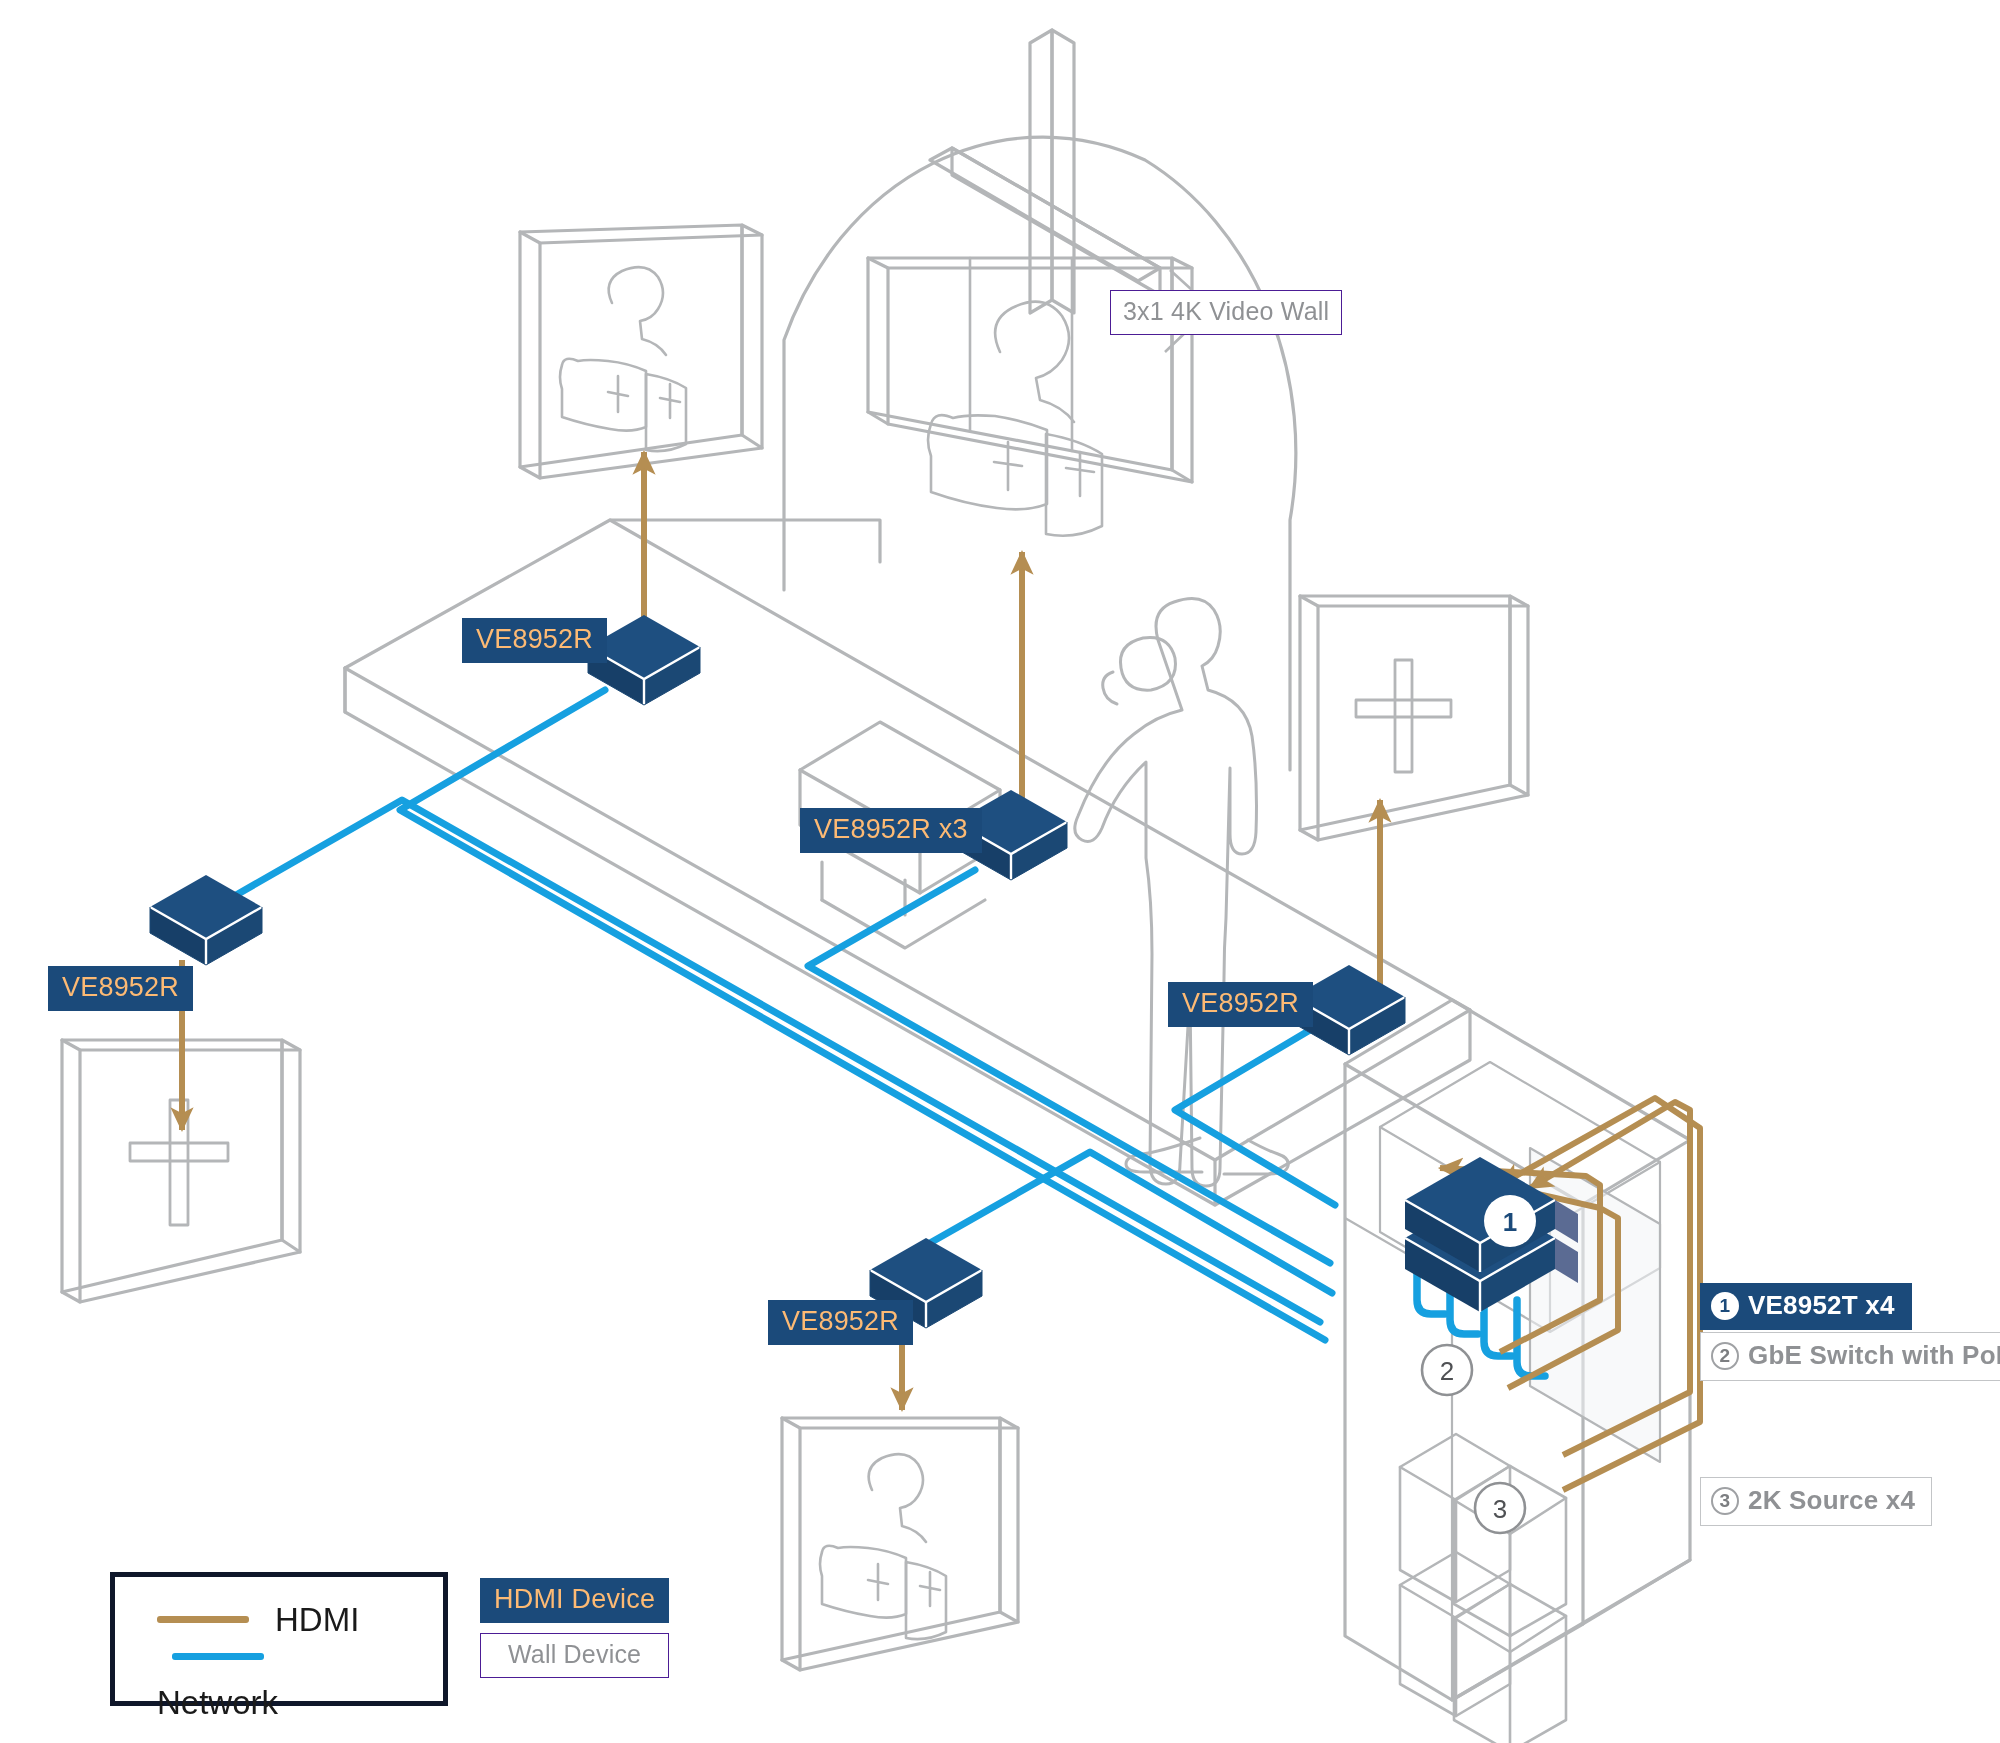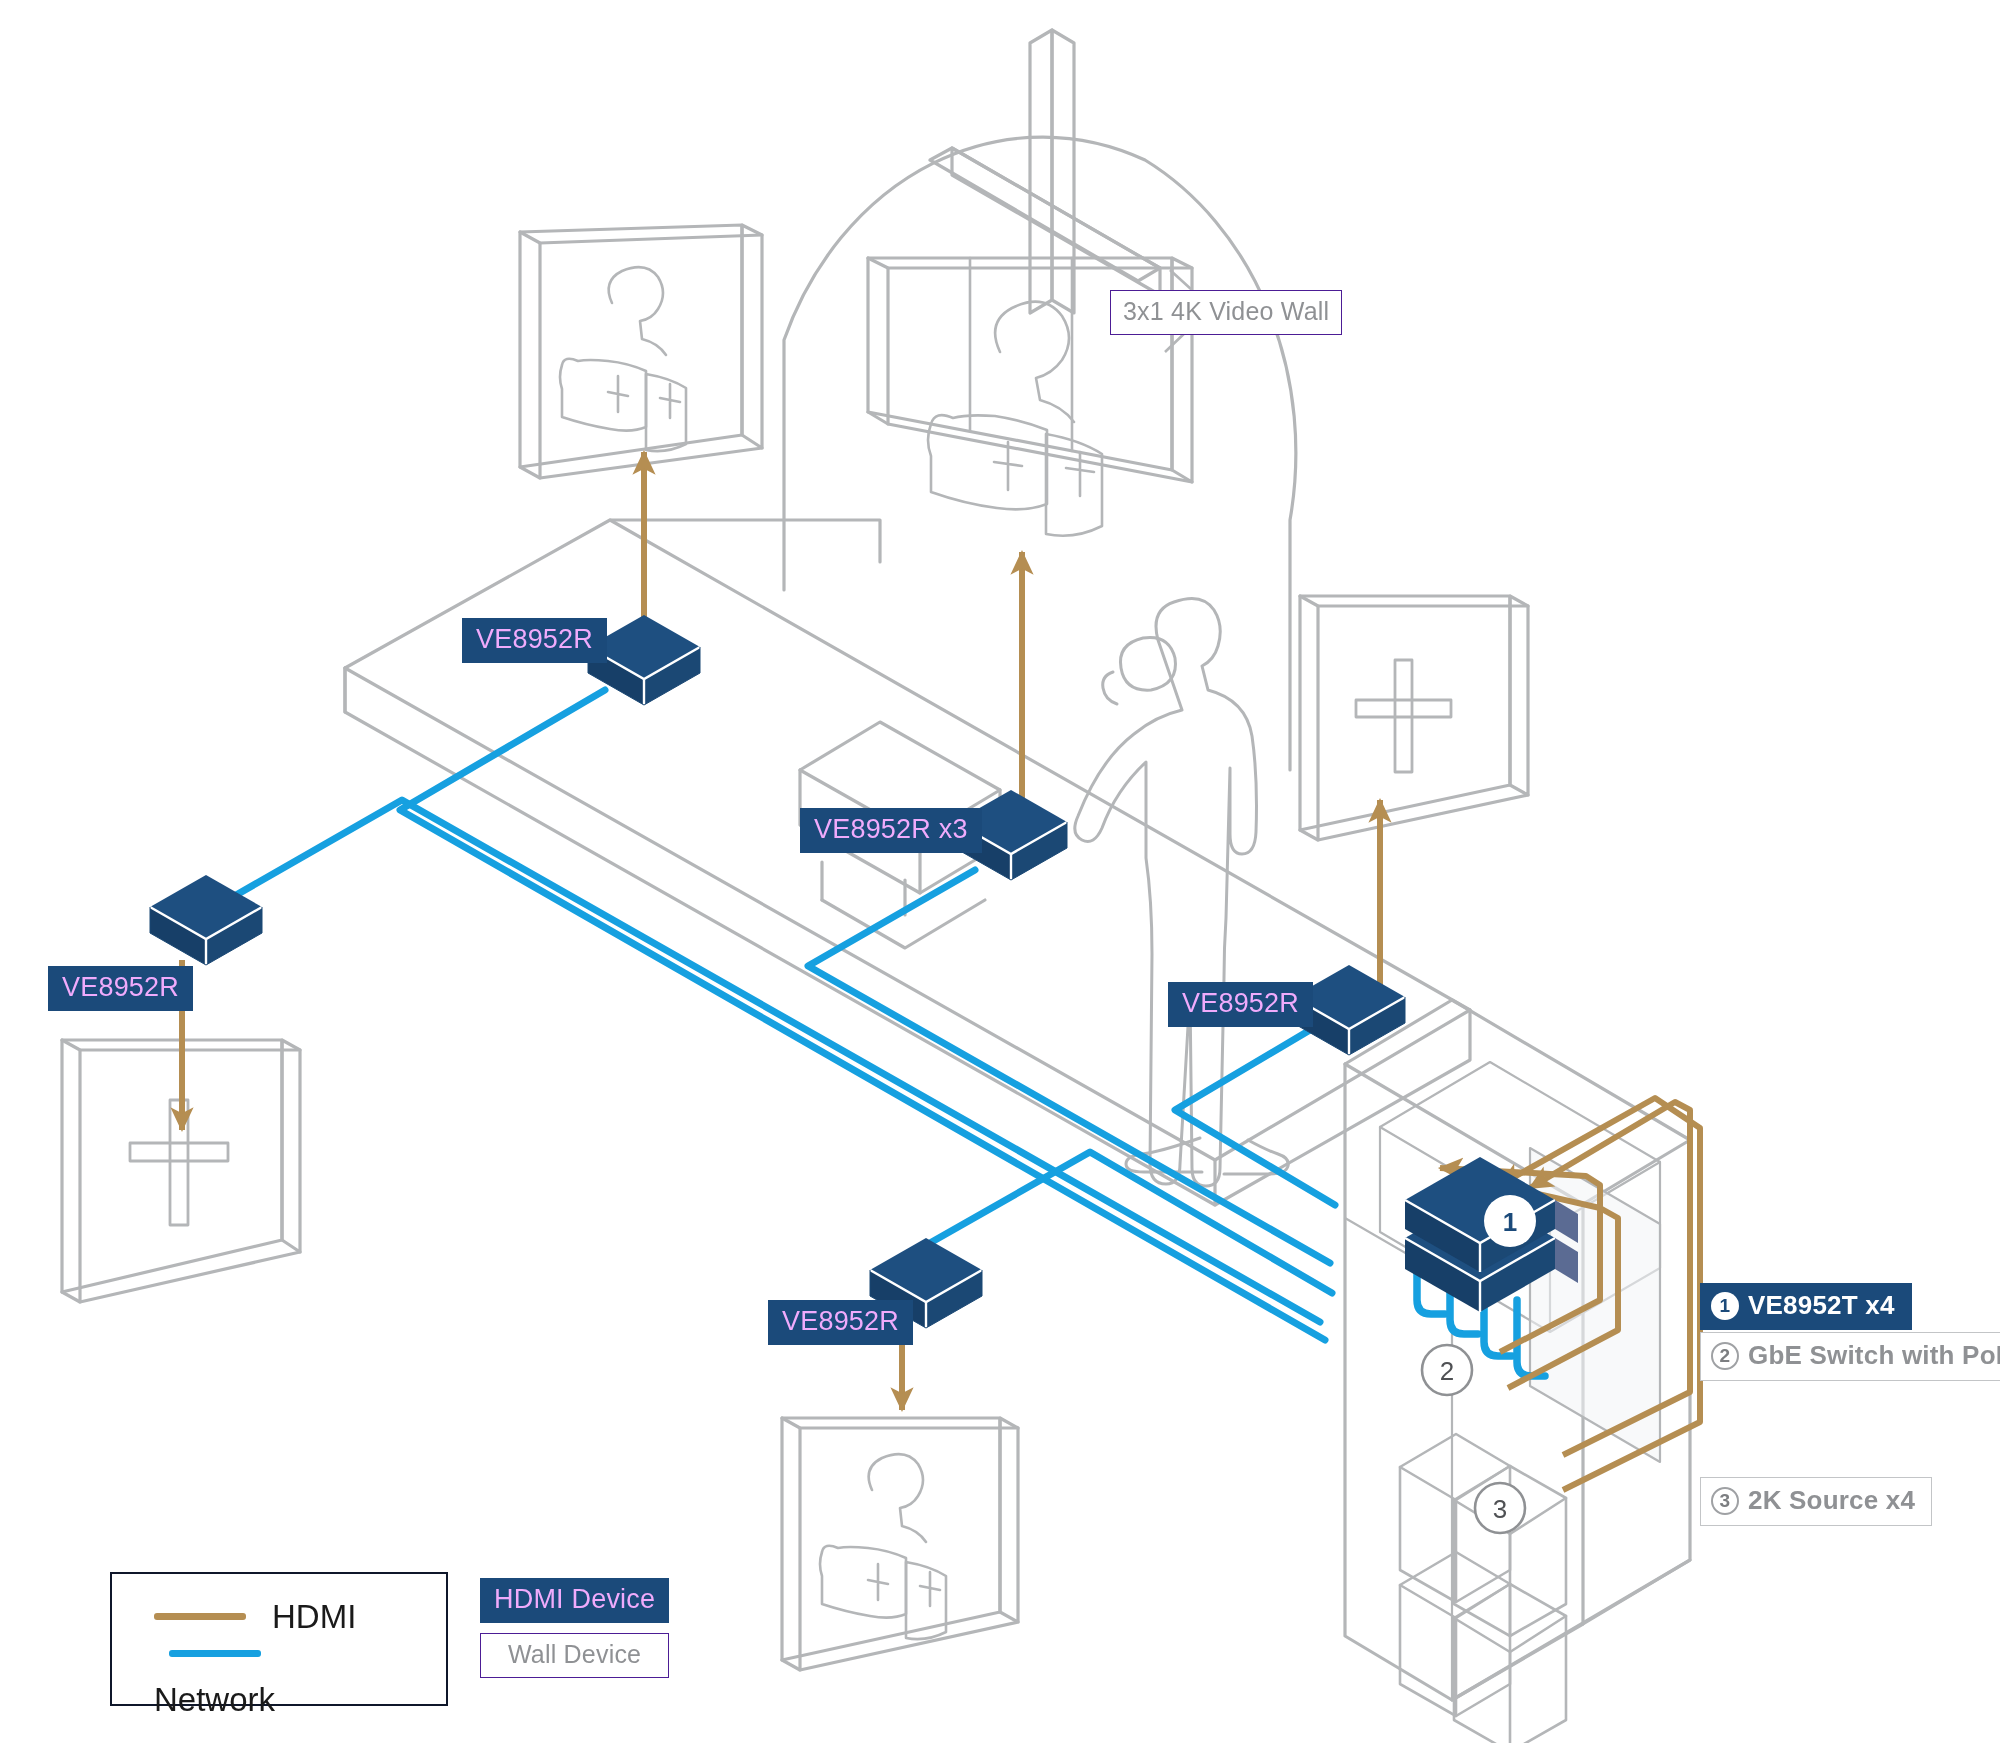--- a/index.html
+++ b/index.html
@@ -28,21 +28,21 @@
     position: absolute;
     box-sizing: border-box;
     display: flex;
     align-items: center;
     justify-content: center;
     white-space: nowrap;
     letter-spacing: 0.2px;
   }
   .chip-aten {
     background: #1b4a7a;
-    color: #f0abfc;
+    color: #fdba74;
     font-size: 27px;
     font-weight: 400;
     padding: 5px 13px 7px 13px;
     border: 1px solid #1b4a7a;
   }
   .chip-other {
     background: #ffffff;
     color: #8f9194;
     border: 1px solid #4c1d95;
     font-size: 25px;
@@ -88,21 +88,21 @@
     border: 2px solid #9fa1a4;
     box-sizing: border-box;
   }
   
   #legend-lines {
     position: absolute;
     left: 110px;
     top: 1572px;
     width: 338px;
     height: 134px;
-    border: 2px solid #0f172a;
+    border: 5px solid #0f172a;
     background: #ffffff;
     box-sizing: border-box;
   }
   .legend-row {
     position: absolute;
     display: flex;
     align-items: center;
     gap: 26px;
     left: 42px;
   }

